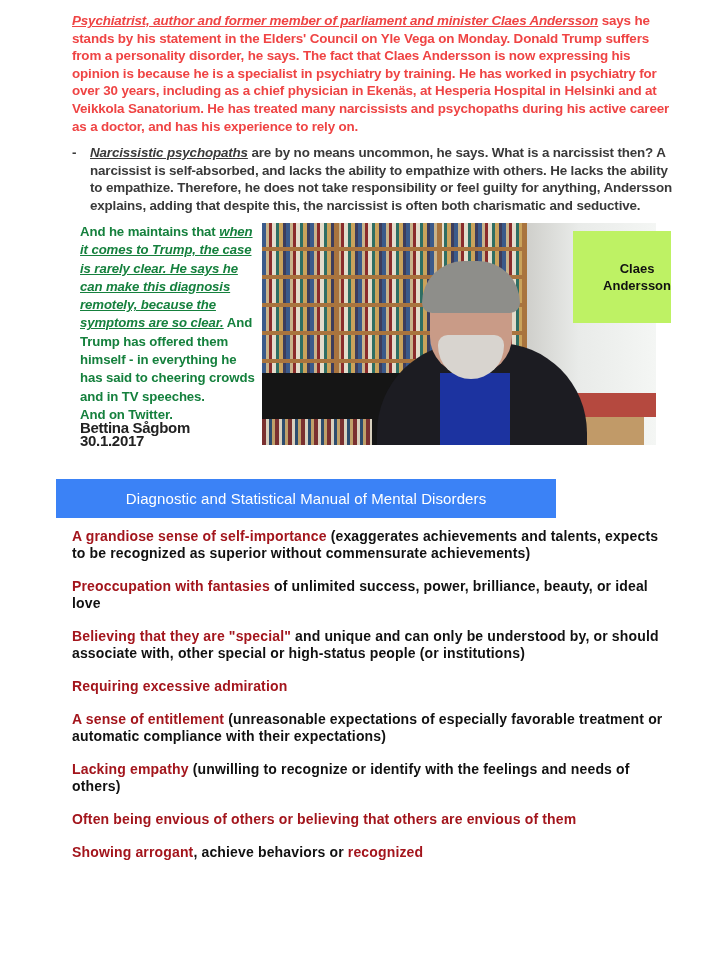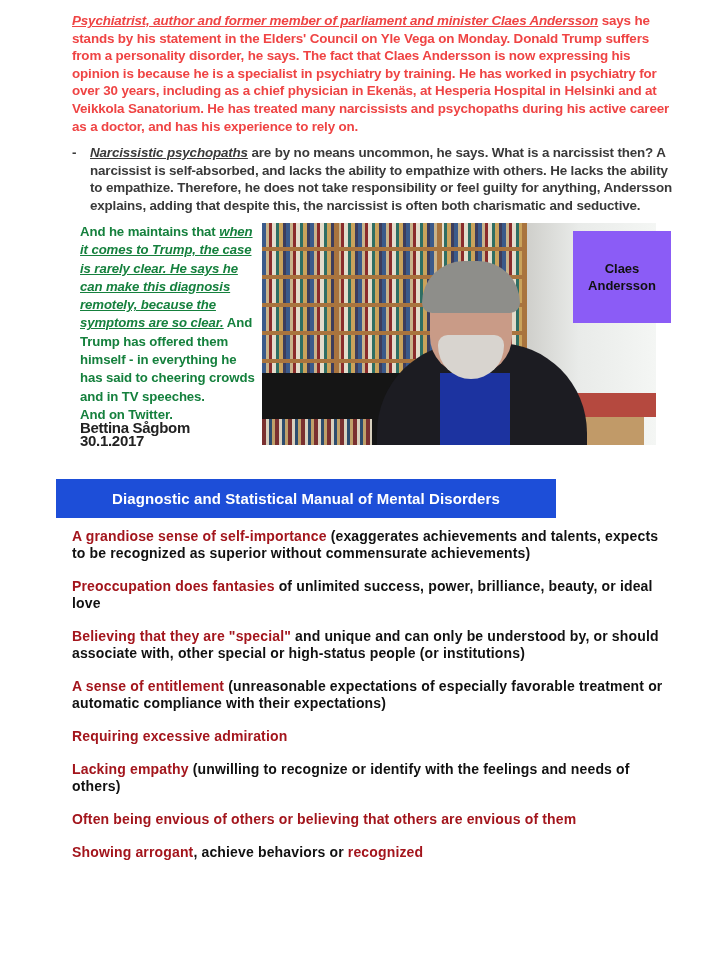--- a/index.html
+++ b/index.html
@@ -25,22 +25,22 @@
   .wall { position:absolute; left:265px; top:0; width:129px; height:222px; background:linear-gradient(90deg,#cfcfcb,#e9ebe9 40%,#f4f6f4); }
   .desk { position:absolute; left:0; top:150px; width:265px; height:72px; background:#151515; }
   .lower-shelf { position:absolute; left:0; top:196px; width:110px; height:26px; background:repeating-linear-gradient(90deg,#7a3030 0 4px,#d8d0be 4px 7px,#2d4c6e 7px 10px,#bfa06a 10px 13px); }
   .table { position:absolute; left:310px; top:170px; width:84px; height:24px; background:#b5493f; }
   .table-leg { position:absolute; left:312px; top:194px; width:70px; height:28px; background:#c19a68; }
   .man-body { position:absolute; left:115px; top:120px; width:210px; height:140px; background:#1c1c22; border-radius:90px 90px 0 0; }
   .man-shirt { position:absolute; left:178px; top:150px; width:70px; height:80px; background:#1c33a0; }
   .man-head { position:absolute; left:168px; top:45px; width:82px; height:106px; background:#c99b87; border-radius:42px 42px 38px 38px; }
   .man-hair { position:absolute; left:160px; top:38px; width:98px; height:52px; background:#8e8e8a; border-radius:50px 50px 12px 12px; }
   .man-beard { position:absolute; left:176px; top:112px; width:66px; height:44px; background:#d8d4cf; border-radius:10px 10px 34px 34px; }
-  .label-box { position:absolute; left:573px; top:231px; width:98px; height:92px; background:#8b5cf6; display:flex; align-items:center; justify-content:center; text-align:center; font-size:13px; font-weight:bold; color:#111; line-height:17px; }
-  .header-bar { position:absolute; left:56px; top:479px; width:500px; height:39px; background:#1d4ed8; color:#fff; font-weight:bold; font-size:15px; display:flex; align-items:center; justify-content:center; letter-spacing:0.1px; }
+  .label-box { position:absolute; left:573px; top:231px; width:98px; height:92px; background:#bef264; display:flex; align-items:center; justify-content:flex-end; text-align:center; font-size:13px; font-weight:bold; color:#111; line-height:17px; }
+  .header-bar { position:absolute; left:56px; top:479px; width:500px; height:39px; background:#3b82f6; color:#fff; font-weight:normal; font-size:15px; display:flex; align-items:center; justify-content:center; letter-spacing:0.1px; }
   .criteria { position:absolute; left:72px; top:528px; width:600px; }
   .crit { font-size:14px; line-height:17px; font-weight:bold; color:#111; margin-bottom:16px; letter-spacing:0.15px; }
   .crit .r { color:#a3151c; }
 </style>
 </head>
 <body>
 
 <div class="intro"><span class="u">Psychiatrist, author and former member of parliament and minister Claes Andersson</span><span> says he stands by his statement in the Elders' Council on Yle Vega on Monday. Donald Trump suffers from a personality disorder, he says. The fact that Claes Andersson is now expressing his opinion is because he is a specialist in psychiatry by training. He has worked in psychiatry for over 30 years, including as a chief physician in Ekenäs, at Hesperia Hospital in Helsinki and at Veikkola Sanatorium. He has treated many narcissists and psychopaths during his active career as a doctor, and has his experience to rely on.</span></div>
 
 <div class="bullet">
@@ -78,20 +78,20 @@
     <div>Andersson</div>
   </div>
 </div>
 
 <div class="header-bar">
     <span>Diagnostic and Statistical Manual of Mental Disorders</span>
   </div>
 
 <div class="criteria">
   <div class="crit"><span class="r">A grandiose sense of self-importance</span><span> (exaggerates achievements and talents, expects to be recognized as superior without commensurate achievements)</span></div>
-  <div class="crit"><span class="r">Preoccupation does fantasies</span><span> of unlimited success, power, brilliance, beauty, or ideal love</span></div>
+  <div class="crit"><span class="r">Preoccupation with fantasies</span><span> of unlimited success, power, brilliance, beauty, or ideal love</span></div>
   <div class="crit"><span class="r">Believing that they are "special"</span><span> and unique and can only be understood by, or should associate with, other special or high-status people (or institutions)</span></div>
+  <div class="crit"><span class="r">Requiring excessive admiration</span><span></span></div>
   <div class="crit"><span class="r">A sense of entitlement</span><span> (unreasonable expectations of especially favorable treatment or automatic compliance with their expectations)</span></div>
-  <div class="crit"><span class="r">Requiring excessive admiration</span><span></span></div>
   <div class="crit"><span class="r">Lacking empathy</span><span> (unwilling to recognize or identify with the feelings and needs of others)</span></div>
   <div class="crit"><span class="r">Often being envious of others or believing that others are envious of them</span><span></span></div>
   <div class="crit"><span class="r">Showing arrogant</span><span>, achieve behaviors or </span><span class="r">recognized</span></div>
 </div>
 
 </body></html>

